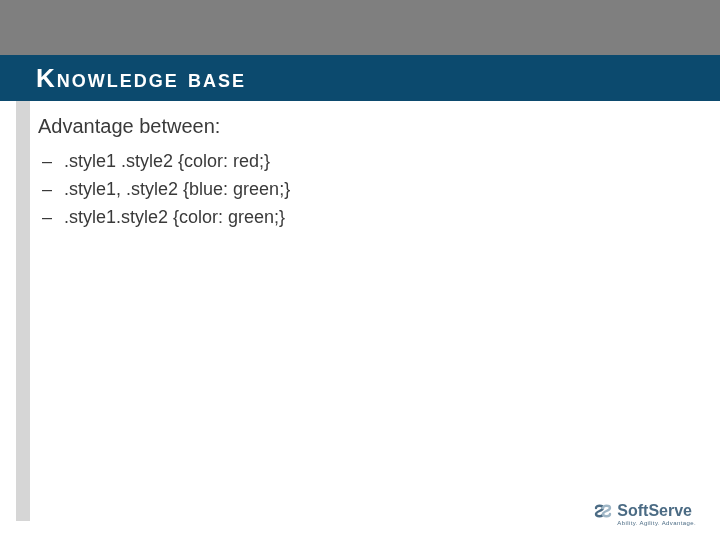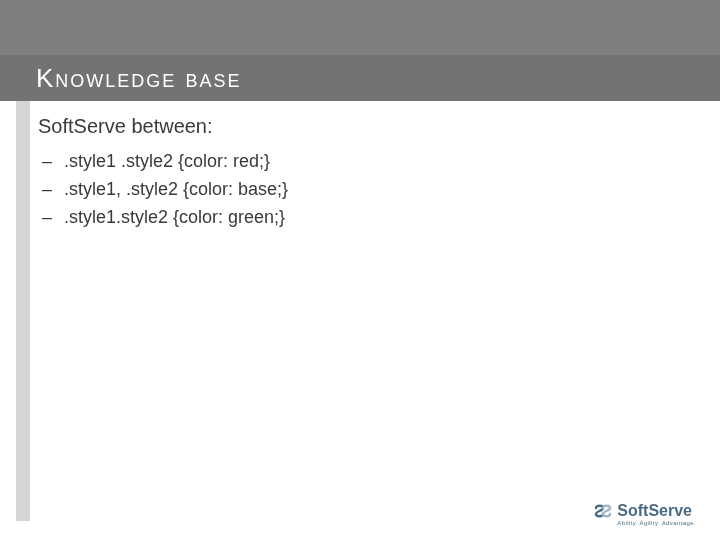--- a/index.html
+++ b/index.html
@@ -19,25 +19,26 @@
     width: 720px;
     height: 55px;
     background: #7f7f7f;
   }
   .title-band {
     position: absolute;
     left: 0;
     top: 55px;
     width: 720px;
     height: 46px;
-    background: #737373;
+    background: #0c4a6e;
     box-sizing: border-box;
     padding-left: 36px;
     display: flex;
     align-items: center;
+    font-weight: bold;
   }
   .title-band .title {
     color: #ffffff;
     font-size: 26px;
     font-variant: small-caps;
     letter-spacing: 2px;
   }
   .side-strip {
     position: absolute;
     left: 16px;
@@ -106,24 +107,24 @@
 
 <div class="top-dark"></div>
 
 <div class="title-band">
   <div class="title">Knowledge base</div>
 </div>
 
 <div class="side-strip"></div>
 
 <div class="content">
-  <p class="heading">SoftServe between:</p>
+  <p class="heading">Advantage between:</p>
   <ul class="bullets">
     <li>.style1 .style2 {color: red;}</li>
-    <li>.style1, .style2 {color: base;}</li>
+    <li>.style1, .style2 {blue: green;}</li>
     <li>.style1.style2 {color: green;}</li>
   </ul>
 </div>
 
 <div class="logo">
   <span>
     <svg width="20" height="20" viewBox="0 0 20 20">
       <path d="M3 6 C 3 3, 10 3, 10 6 C 10 9, 3 9, 3 12 C 3 15, 10 15, 10 12" fill="none" stroke="#4b6b84" stroke-width="2.4" stroke-linecap="round"></path>
       <path d="M10 6 C 10 3, 17 3, 17 6 C 17 9, 10 9, 10 12 C 10 15, 17 15, 17 12" fill="none" stroke="#9fb6c6" stroke-width="2.4" stroke-linecap="round"></path>
     </svg>

